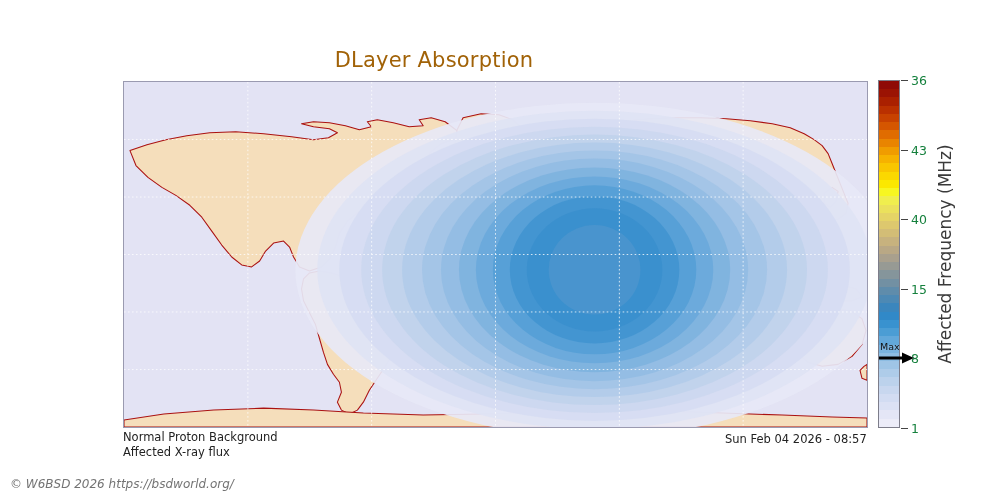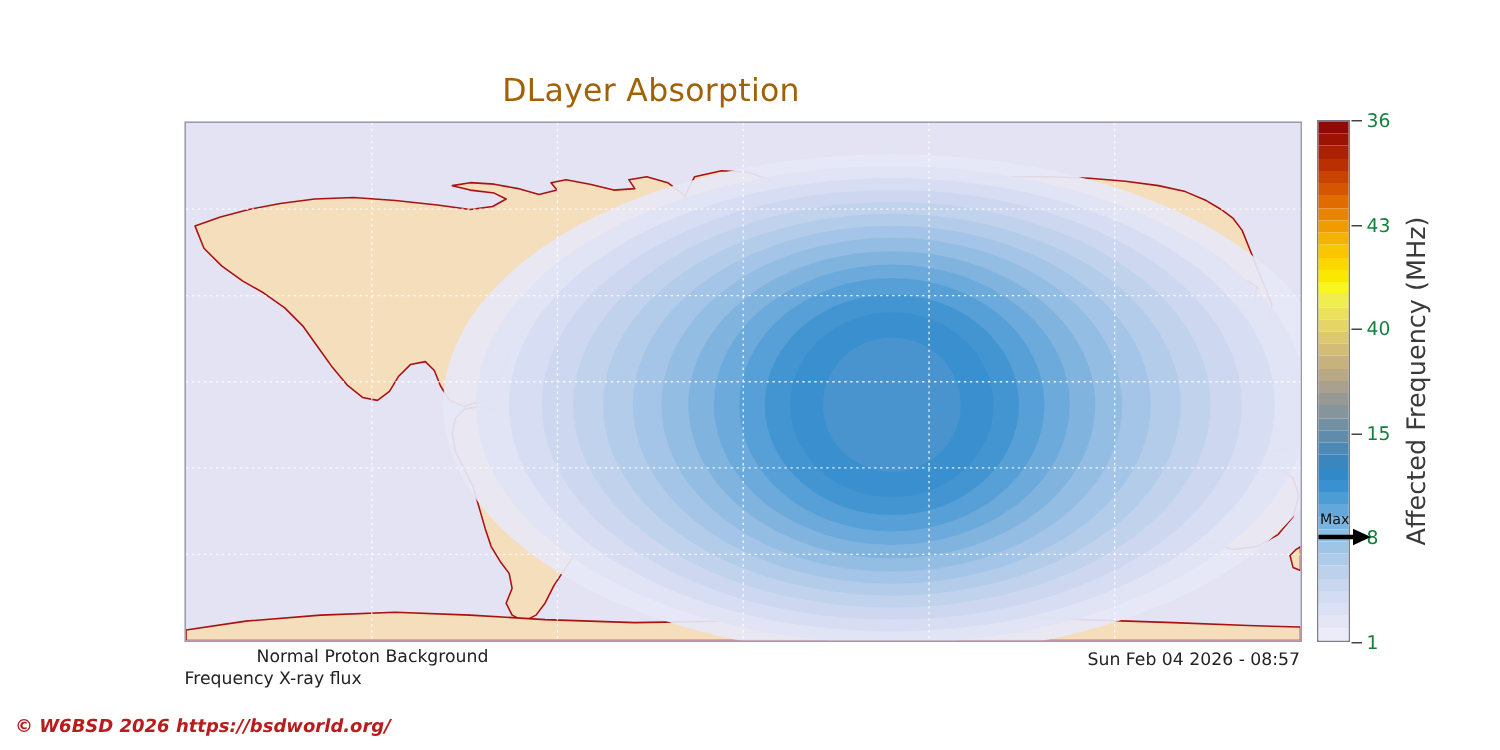--- a/index.html
+++ b/index.html
@@ -127,40 +127,40 @@
   }
   #max-marker svg { position:absolute; left:0; top:10px; }
 
   
   .note {
     position: absolute;
     font-size: 11.5px;
     color: #222222;
     white-space: nowrap;
   }
-  #note-line1 { left: 123px; top: 430px; margin-left: 48px; }
+  #note-line1 { left: 123px; top: 430px; }
   #note-line2 { left: 123px; top: 445px; }
 
   #timestamp {
     position: absolute;
     left: 725px;
     top: 432px;
     font-size: 11.5px;
     color: #222222;
     white-space: nowrap;
   }
 
   #copyright {
     position: absolute;
     left: 10px;
     top: 477px;
     font-size: 12px;
     font-style: italic;
-    font-weight: bold;
-    color: #b91c1c;
+    font-weight: normal;
+    color: #737373;
     white-space: nowrap;
   }
 </style>
 </head>
 <body>
 
 <div id="chart-title">DLayer Absorption</div>
 
 <div id="map-panel">
   <svg id="map-svg" viewBox="0 0 745 347" preserveAspectRatio="none">
@@ -319,15 +319,15 @@
   <span class="max-text">Max</span>
   <svg width="38" height="14" viewBox="0 0 38 14">
     <line x1="1" y1="6" x2="26" y2="6" stroke="#000000" stroke-width="3"></line>
     <polygon points="24,0.5 36,6 24,11.5" fill="#000000"></polygon>
   </svg>
 </div>
 
 <div id="cbar-axis-label">Affected Frequency (MHz)</div>
 
 <div class="note" id="note-line1">Normal Proton Background</div>
-<div class="note" id="note-line2">Frequency X-ray flux</div>
+<div class="note" id="note-line2">Affected X-ray flux</div>
 <div id="timestamp">Sun Feb 04 2026 - 08:57</div>
 <div id="copyright">© W6BSD 2026 https://bsdworld.org/</div>
 
 </body></html>

